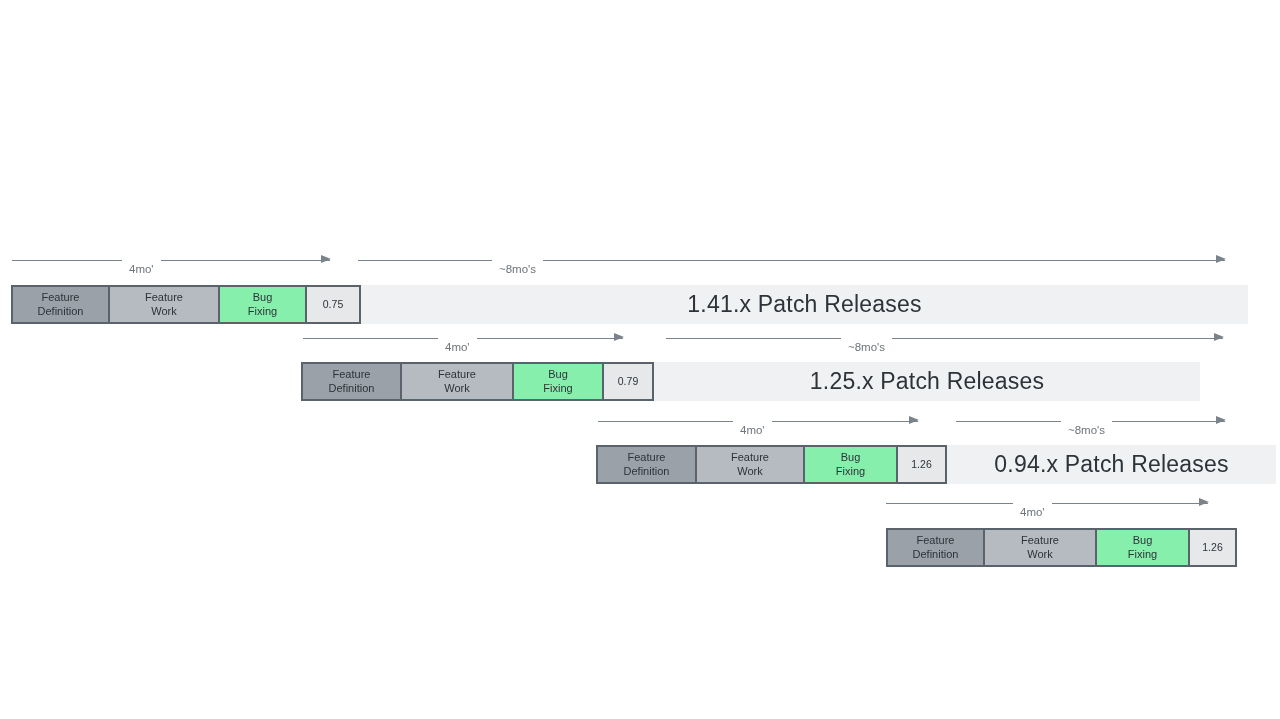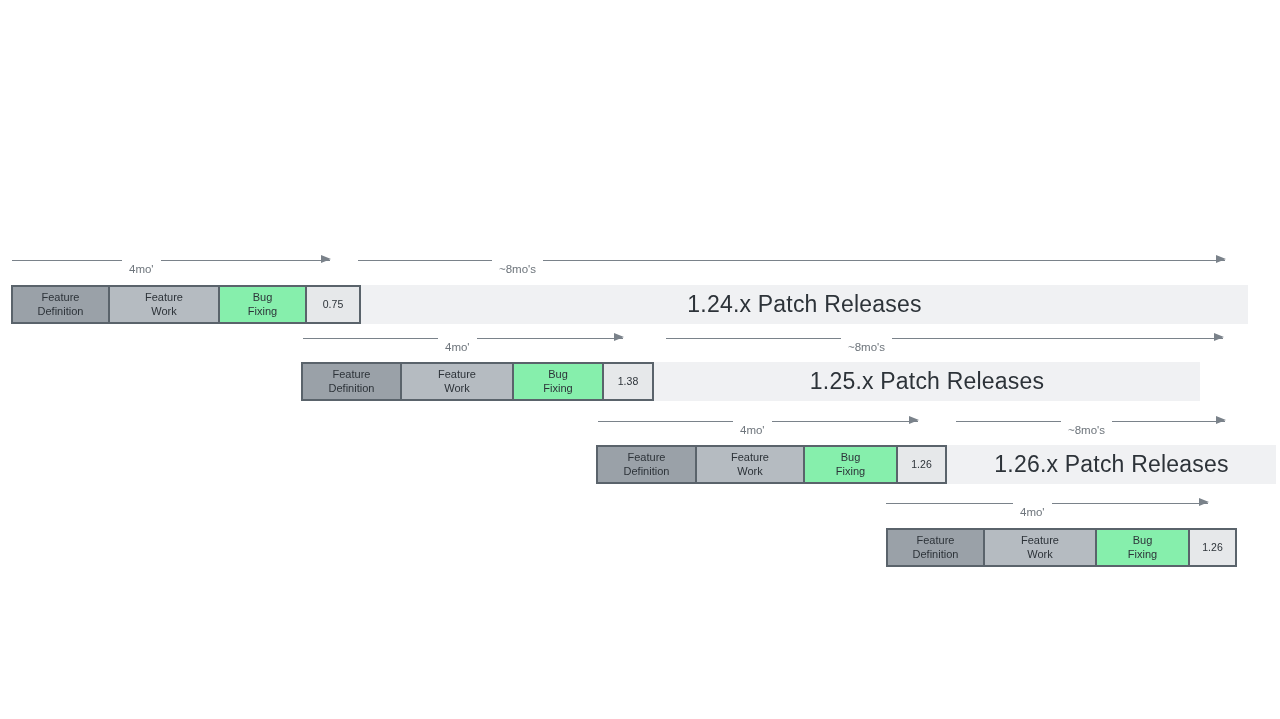--- a/index.html
+++ b/index.html
@@ -97,41 +97,41 @@
     <div class="seg grow head"></div>
   </div>
   <div class="cycle-row" style="left:3px; top:277px;">
     <div class="phase fd" style="width:99px;">Feature
 Definition</div>
     <div class="phase fw" style="width:112px;">Feature
 Work</div>
     <div class="phase bf" style="width:89px;">Bug
 Fixing</div>
     <div class="phase ver" style="width:56px;">0.75</div>
-    <div class="patchbar" style="width:887px;">1.24.x Patch Releases</div>
+    <div class="patchbar" style="width:887px;">1.41.x Patch Releases</div>
   </div>
 
   <div class="arrow" style="left:295px; top:329px; width:328px;">
     <div class="seg" style="flex:0 0 135px;"></div>
     <span class="lbl">4mo'</span>
     <div class="seg grow head"></div>
   </div>
   <div class="arrow" style="left:658px; top:329px; width:565px;">
     <div class="seg" style="flex:0 0 175px;"></div>
     <span class="lbl">~8mo's</span>
     <div class="seg grow head"></div>
   </div>
   <div class="cycle-row" style="left:293px; top:354px;">
     <div class="phase fd" style="width:101px;">Feature
 Definition</div>
     <div class="phase fw" style="width:114px;">Feature
 Work</div>
     <div class="phase bf" style="width:92px;">Bug
 Fixing</div>
-    <div class="phase ver" style="width:52px;">1.38</div>
+    <div class="phase ver" style="width:52px;">0.79</div>
     <div class="patchbar" style="width:546px;">1.25.x Patch Releases</div>
   </div>
 
   <div class="arrow" style="left:590px; top:412px; width:328px;">
     <div class="seg" style="flex:0 0 135px;"></div>
     <span class="lbl">4mo'</span>
     <div class="seg grow head"></div>
   </div>
   <div class="arrow" style="left:948px; top:412px; width:277px;">
     <div class="seg" style="flex:0 0 105px;"></div>
@@ -139,21 +139,21 @@
     <div class="seg grow head"></div>
   </div>
   <div class="cycle-row" style="left:588px; top:437px;">
     <div class="phase fd" style="width:101px;">Feature
 Definition</div>
     <div class="phase fw" style="width:110px;">Feature
 Work</div>
     <div class="phase bf" style="width:95px;">Bug
 Fixing</div>
     <div class="phase ver" style="width:51px;">1.26</div>
-    <div class="patchbar" style="width:329px;">1.26.x Patch Releases</div>
+    <div class="patchbar" style="width:329px;">0.94.x Patch Releases</div>
   </div>
 
   <div class="arrow" style="left:878px; top:494px; width:330px;">
     <div class="seg" style="flex:0 0 127px;"></div>
     <span class="lbl">4mo'</span>
     <div class="seg grow head"></div>
   </div>
   <div class="cycle-row" style="left:878px; top:520px;">
     <div class="phase fd" style="width:99px;">Feature
 Definition</div>

